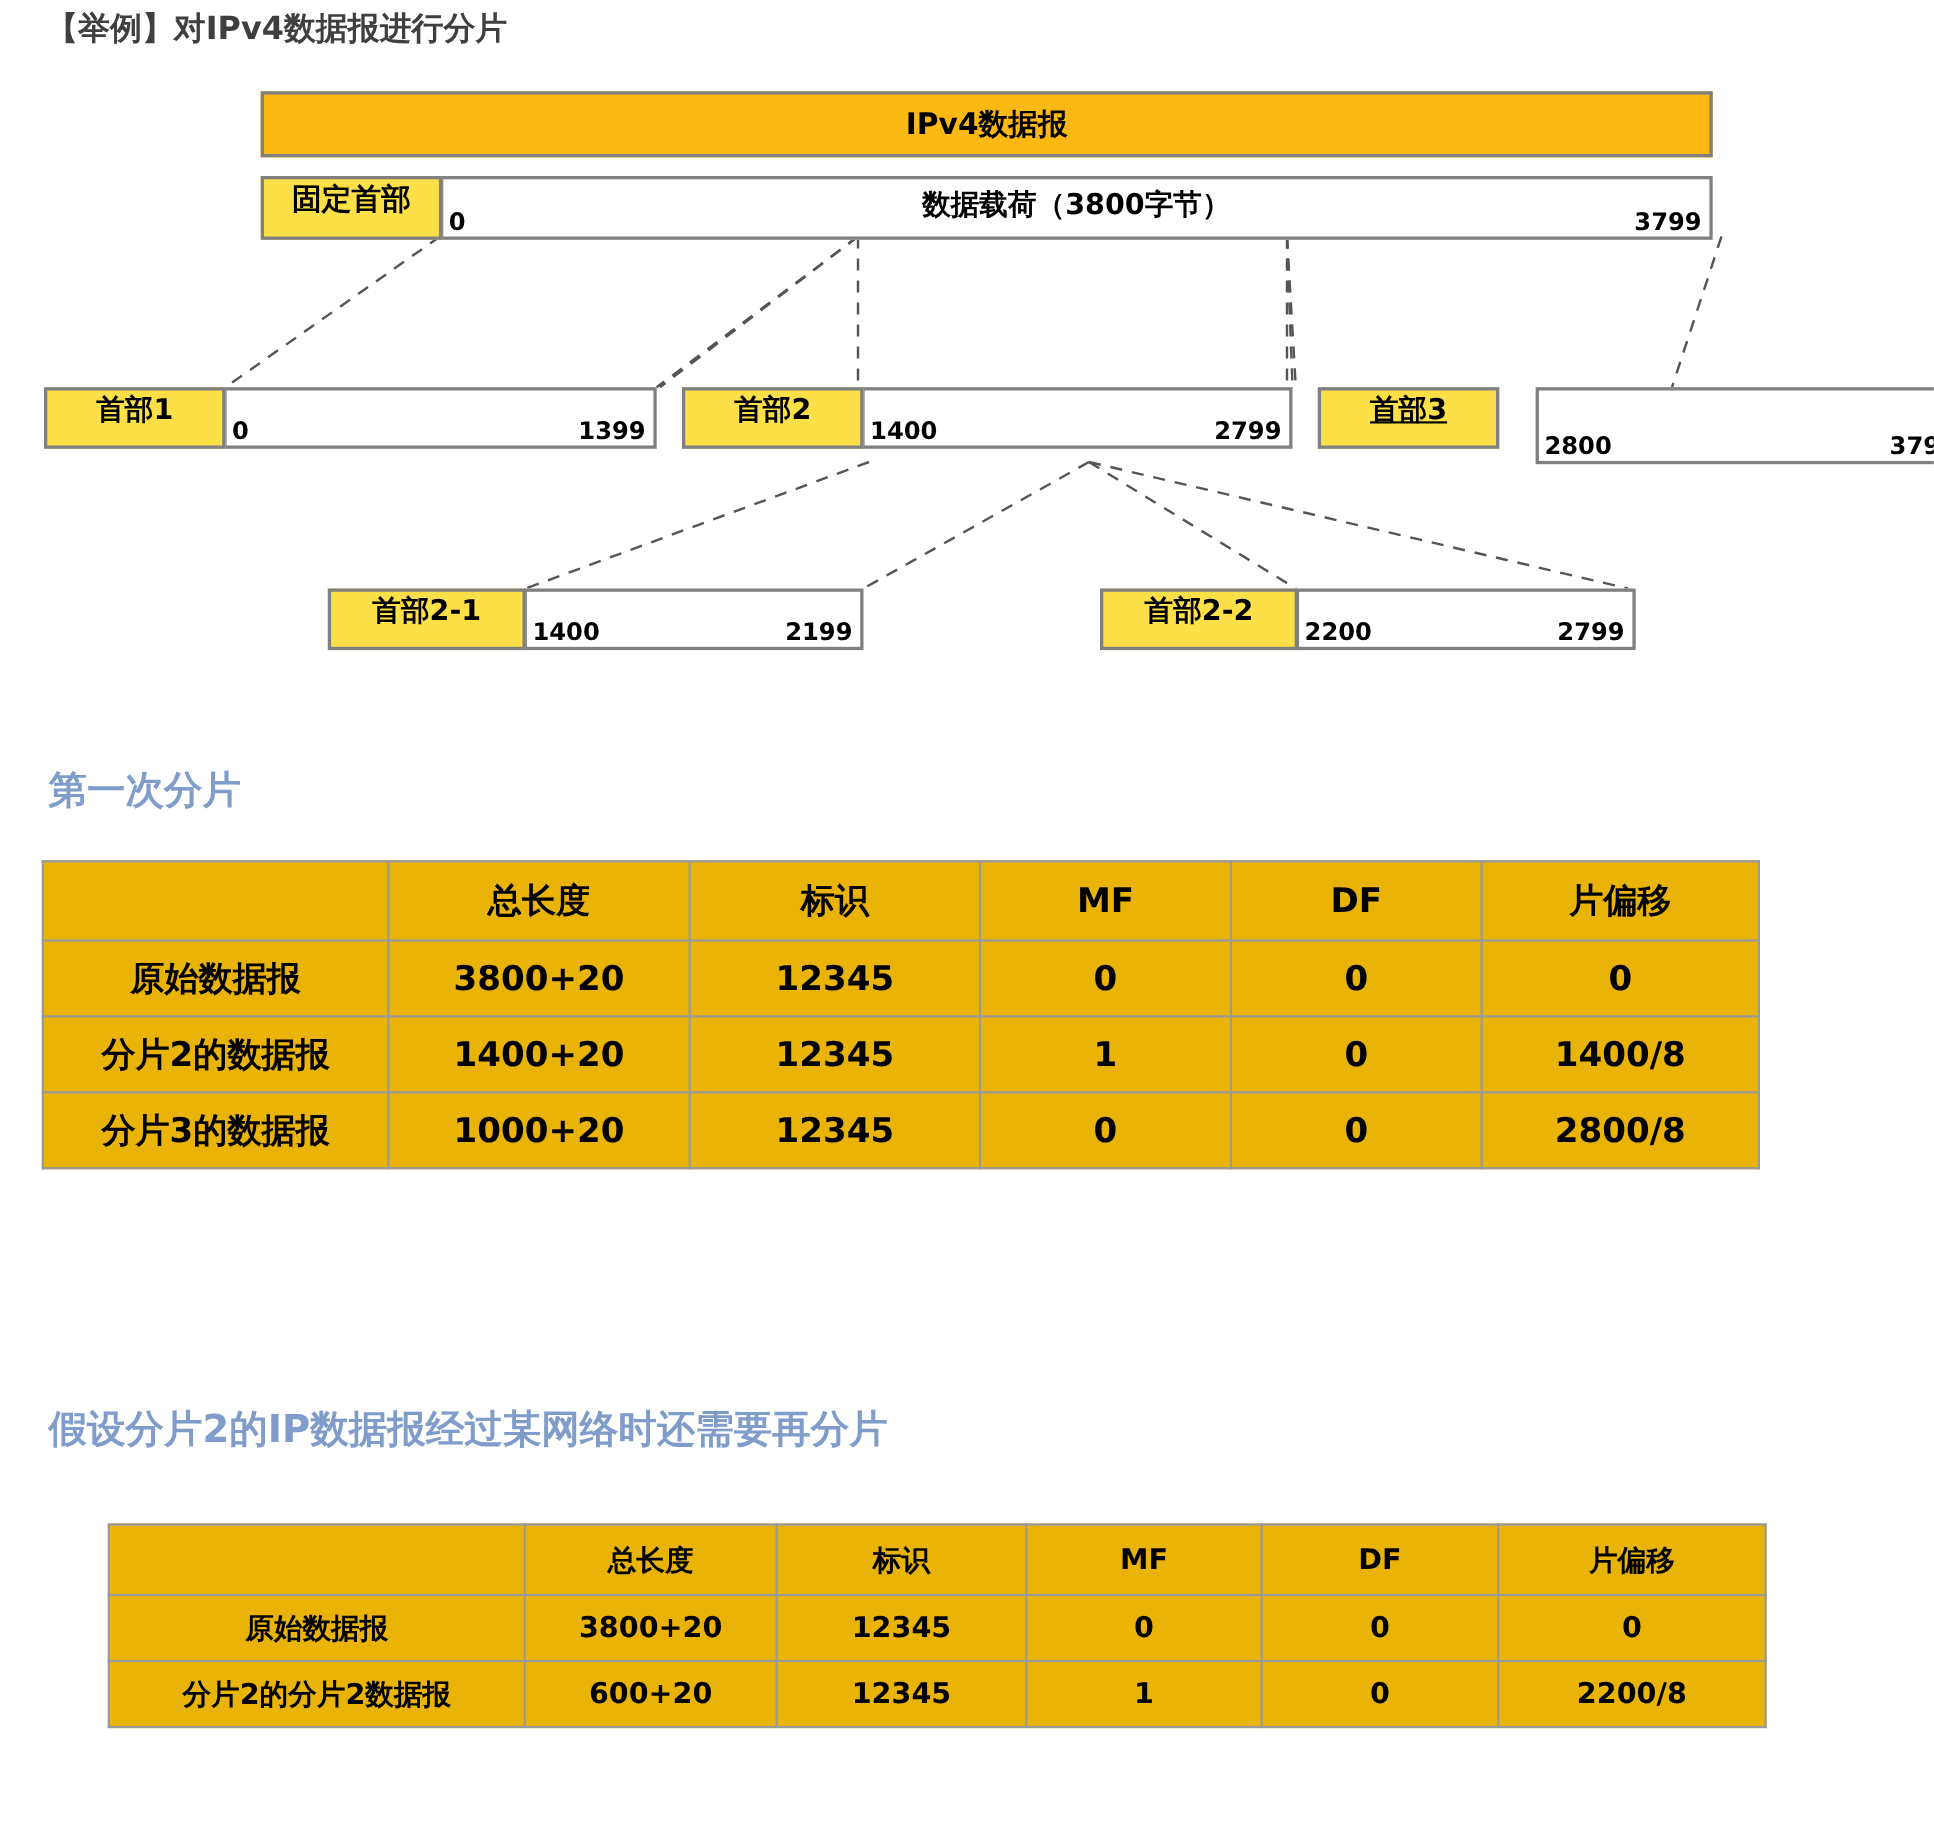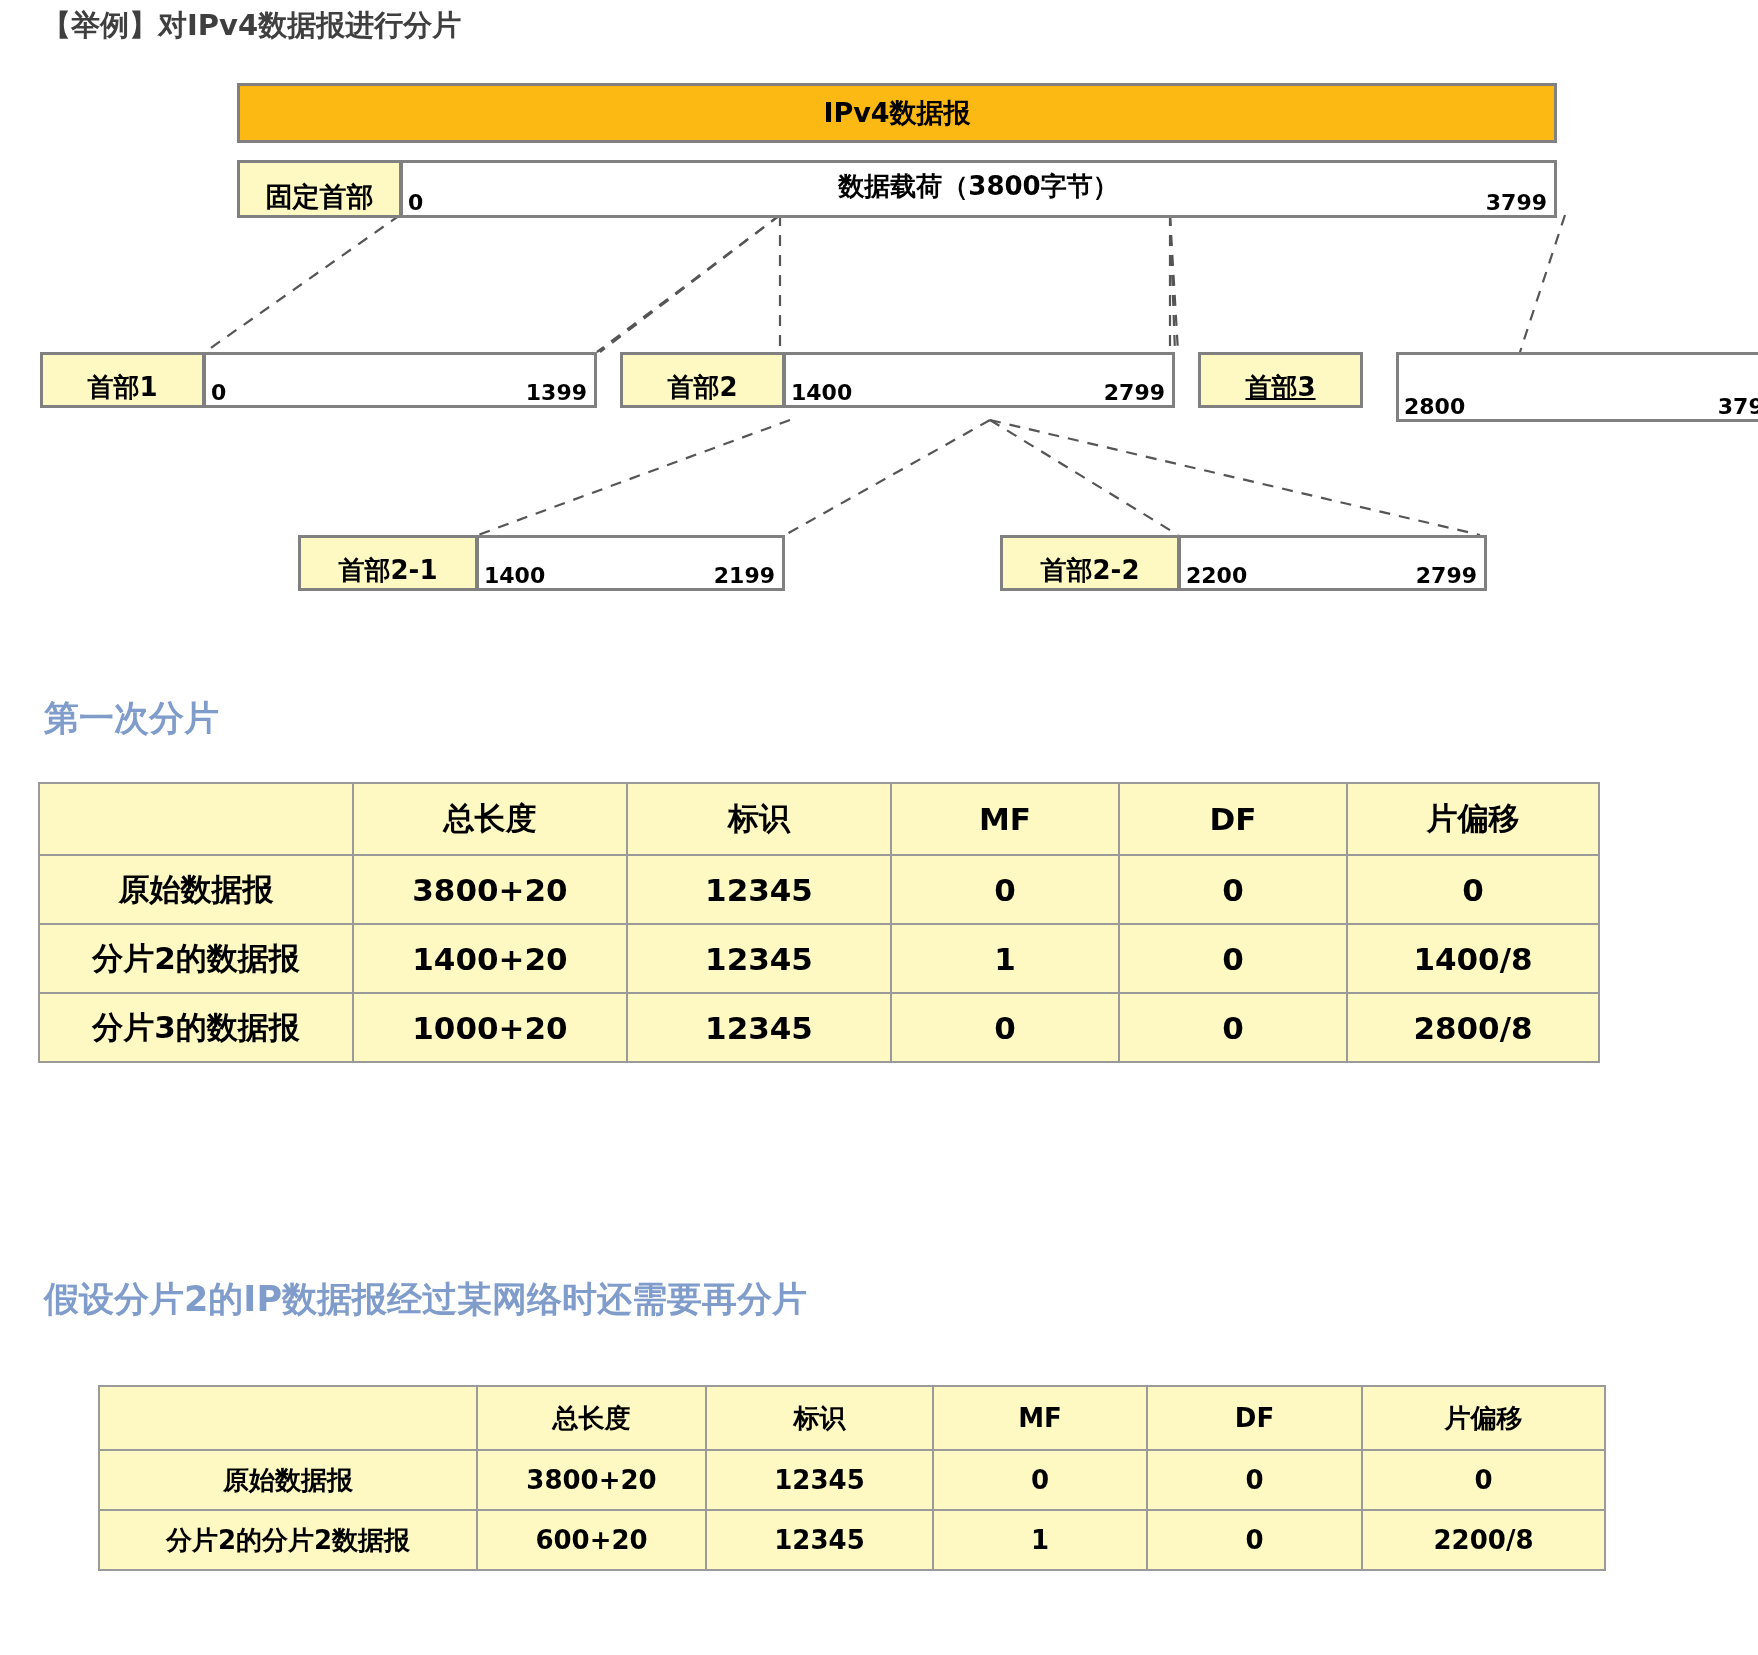--- a/index.html
+++ b/index.html
@@ -51,24 +51,24 @@
     border: 3px solid #808080;
     background: #ffffff;
   }
   .box-amber {
     background: #FCB813;
     border: 3px solid #808080;
   }
   .hdr-label {
     position: absolute;
     box-sizing: border-box;
-    background: #fef9c3;
+    background: #fde047;
     border: 3px solid #808080;
     display: flex;
-    align-items: flex-end;
+    align-items: flex-start;
     justify-content: center;
     font-weight: bold;
     color: #000;
     z-index: 3;
   }
   .bar-title {
     display: flex;
     align-items: center;
     justify-content: center;
     font-weight: bold;
@@ -104,21 +104,21 @@
     color: #7F9CCB;
     white-space: nowrap;
     letter-spacing: 0px;
   }
 
   
   table.ftable {
     position: absolute;
     border-collapse: collapse;
     table-layout: fixed;
-    background: #fef9c3;
+    background: #eab308;
   }
   table.ftable td, table.ftable th {
     border: 2px solid #9a9a9a;
     text-align: center;
     font-weight: bold;
     color: #000;
     padding: 0;
   }
   
   #table-first { left: 38px; top: 782px; width: 1548px; }

